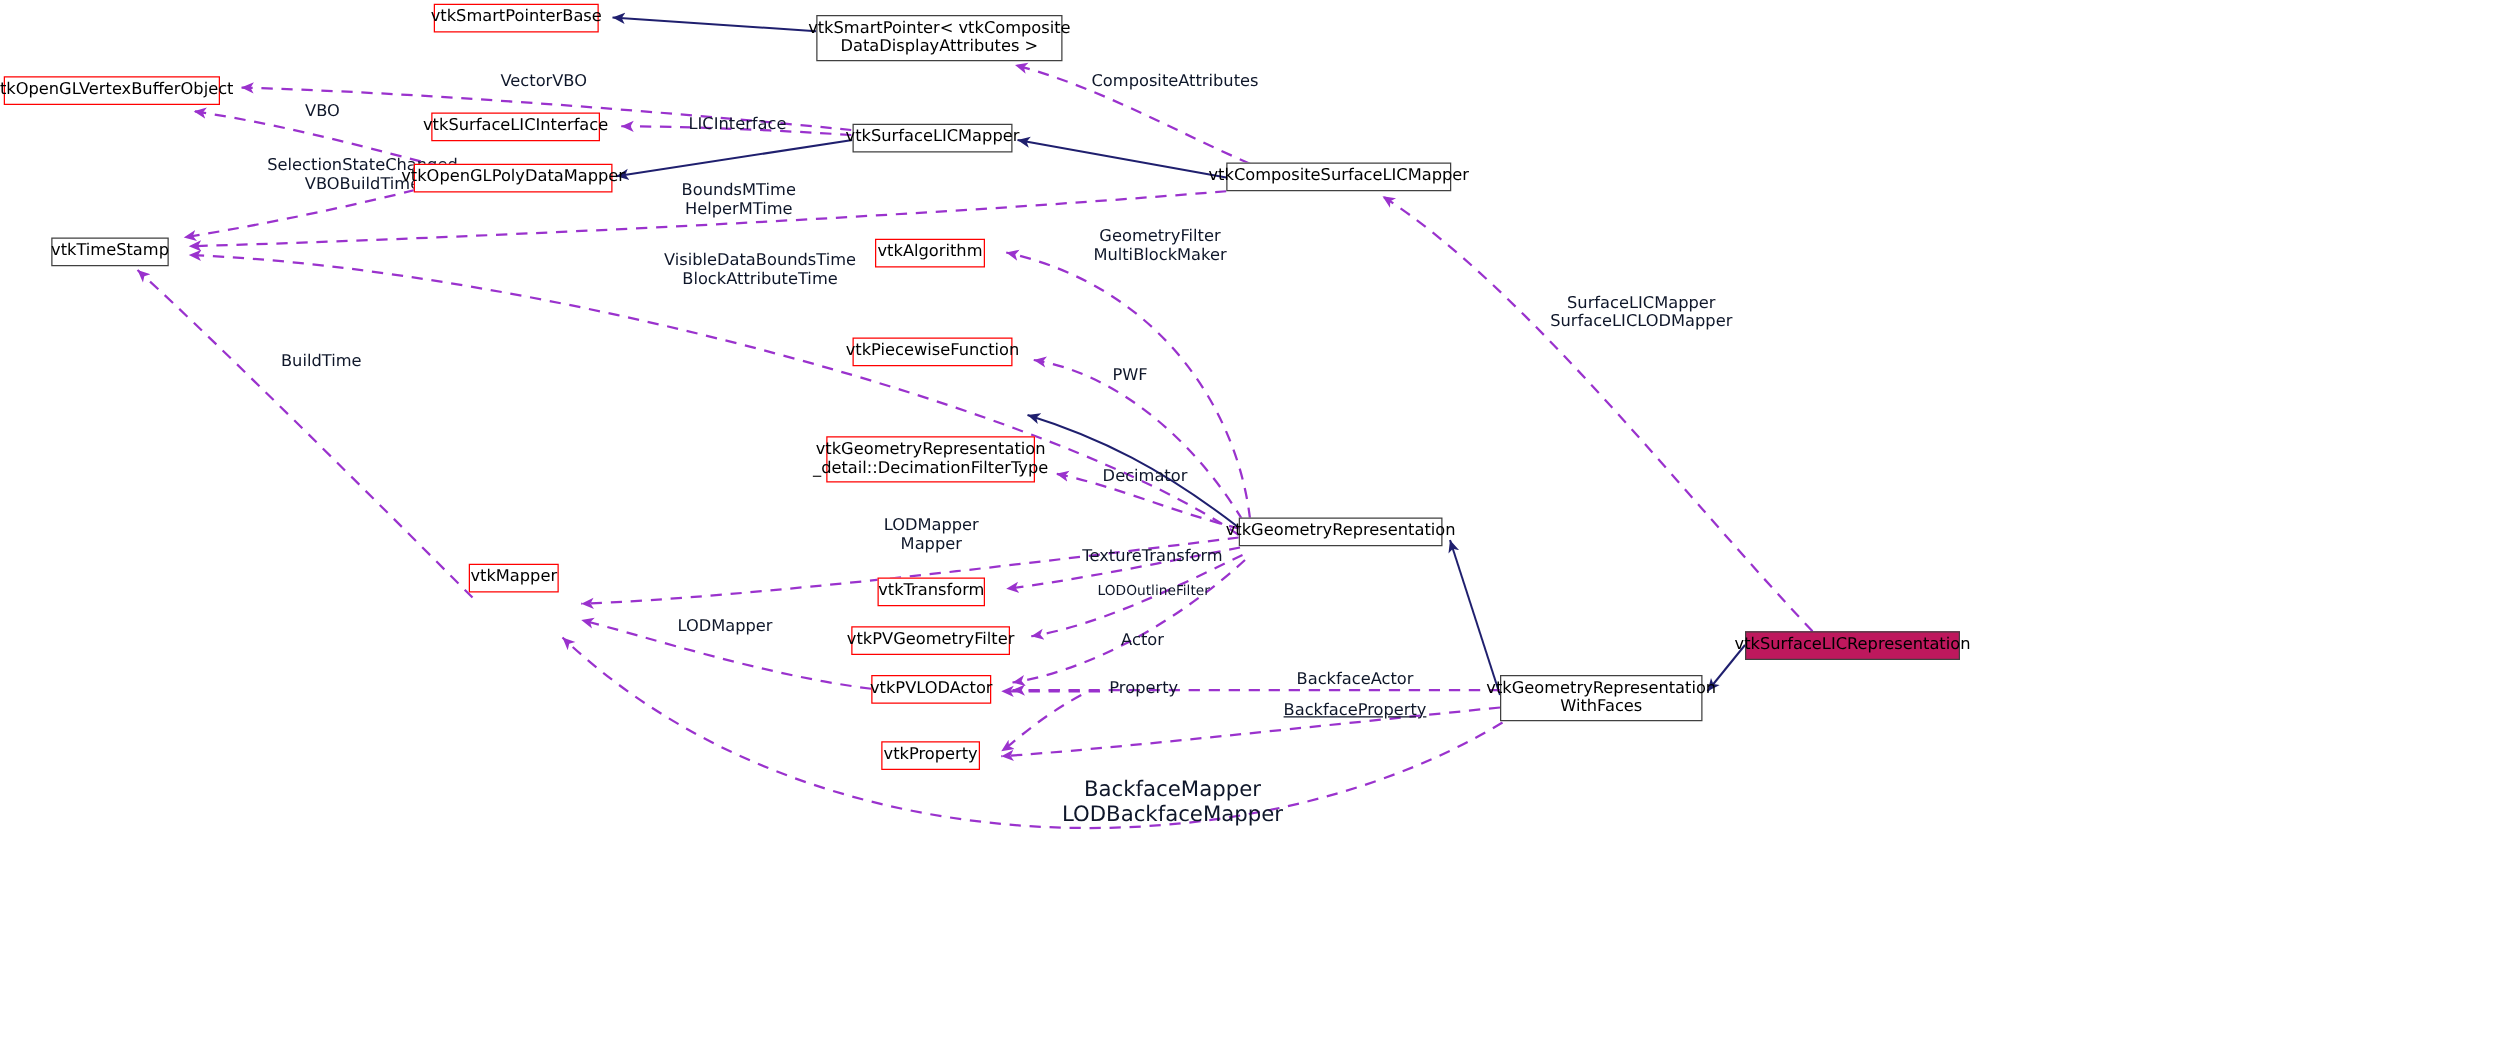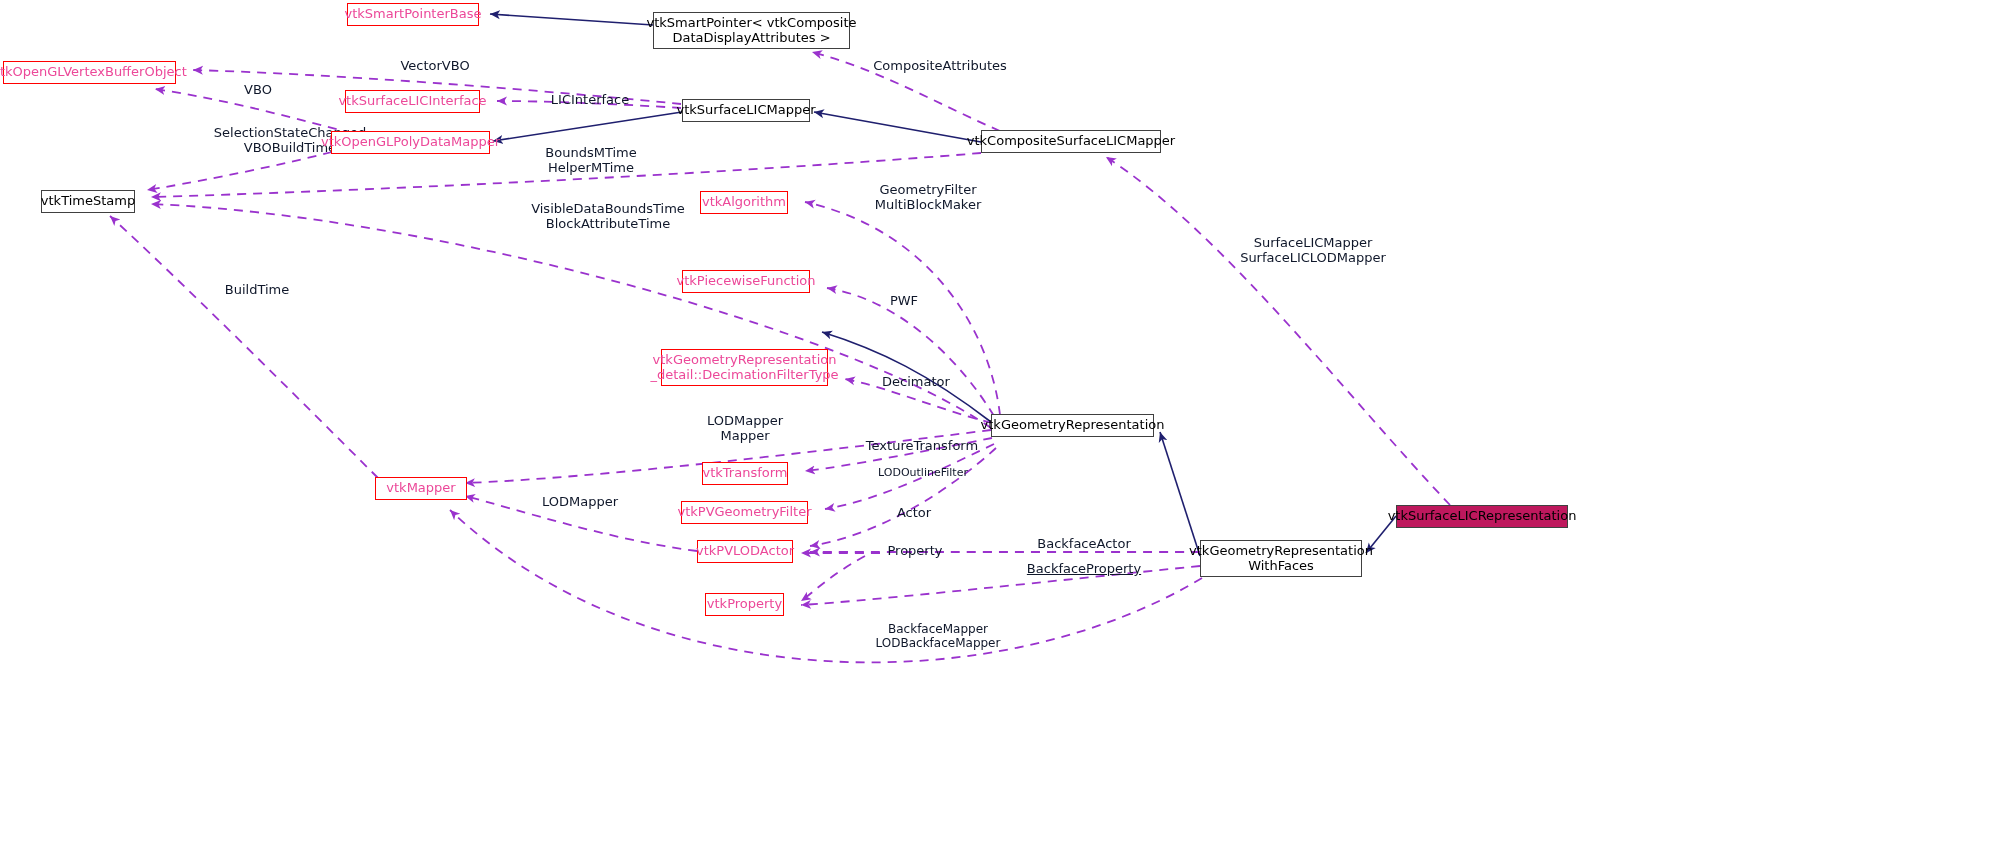--- a/index.html
+++ b/index.html
@@ -18,21 +18,21 @@
     display:flex;
     align-items:center;
     justify-content:center;
     text-align:center;
     line-height:1.12;
     background:#ffffff;
     white-space:pre;
     z-index:5;
   }
   .node span{display:block;}
-  .node-red{border:1px solid #ff0000;color:#ec4899;}
+  .node-red{border:1px solid #ff0000;color:#000000;}
   .node-black{border:1px solid #404040;color:#000000;}
   .node-current{border:1px solid #404040;background:#be185d;color:#000000;}
   .edge-label{
     position:absolute;
     color:#0f172a;
     text-align:center;
     white-space:pre;
     line-height:1.16;
     z-index:4;
     background:transparent;
@@ -131,21 +131,21 @@
 
   <div class="node node-red" style="left:682px;top:270px;width:128px;height:23px;font-size:13px;"><span>vtkPiecewiseFunction</span></div>
 
   <div class="node node-red" style="left:668px;top:319px;width:152px;height:23px;font-size:13px;margin-top:37px;"><span>vtkPVDataRepresentation</span></div>
 
   <div class="node node-red" style="left:661px;top:349px;width:167px;height:37px;font-size:13px;"><span>vtkGeometryRepresentation
 _detail::DecimationFilterType</span></div>
 
   <div class="node node-black" style="left:991px;top:414px;width:163px;height:23px;font-size:13px;"><span>vtkGeometryRepresentation</span></div>
 
-  <div class="node node-red" style="left:375px;top:477px;width:92px;height:23px;font-size:13px;"><span>vtkMapper</span></div>
+  <div class="node node-red" style="left:375px;top:451px;width:72px;height:23px;font-size:13px;"><span>vtkMapper</span></div>
 
   <div class="node node-red" style="left:702px;top:462px;width:86px;height:23px;font-size:13px;"><span>vtkTransform</span></div>
 
   <div class="node node-red" style="left:681px;top:501px;width:127px;height:23px;font-size:13px;"><span>vtkPVGeometryFilter</span></div>
 
   <div class="node node-red" style="left:697px;top:540px;width:96px;height:23px;font-size:13px;"><span>vtkPVLODActor</span></div>
 
   <div class="node node-red" style="left:705px;top:593px;width:79px;height:23px;font-size:13px;"><span>vtkProperty</span></div>
 
   <div class="node node-black" style="left:1200px;top:540px;width:162px;height:37px;font-size:13px;"><span>vtkGeometryRepresentation
@@ -192,16 +192,16 @@
   <div class="edge-label" style="left:524px;top:494px;width:112px;font-size:13px;"><span>LODMapper</span></div>
 
   <div class="edge-label" style="left:884px;top:505px;width:60px;font-size:13px;"><span>Actor</span></div>
 
   <div class="edge-label" style="left:1020px;top:536px;width:128px;font-size:13px;"><span>BackfaceActor</span></div>
 
   <div class="edge-label" style="left:875px;top:543px;width:80px;font-size:13px;"><span>Property</span></div>
 
   <div class="edge-label" style="left:1010px;top:561px;width:148px;font-size:13px;text-decoration:underline;"><span>BackfaceProperty</span></div>
 
-  <div class="edge-label" style="left:843px;top:623px;width:190px;font-size:12px;"><span>BackfaceMapper
+  <div class="edge-label" style="left:843px;top:623px;width:190px;font-size:17px;"><span>BackfaceMapper
 LODBackfaceMapper</span></div>
 
 </div>
 
 </body></html>

